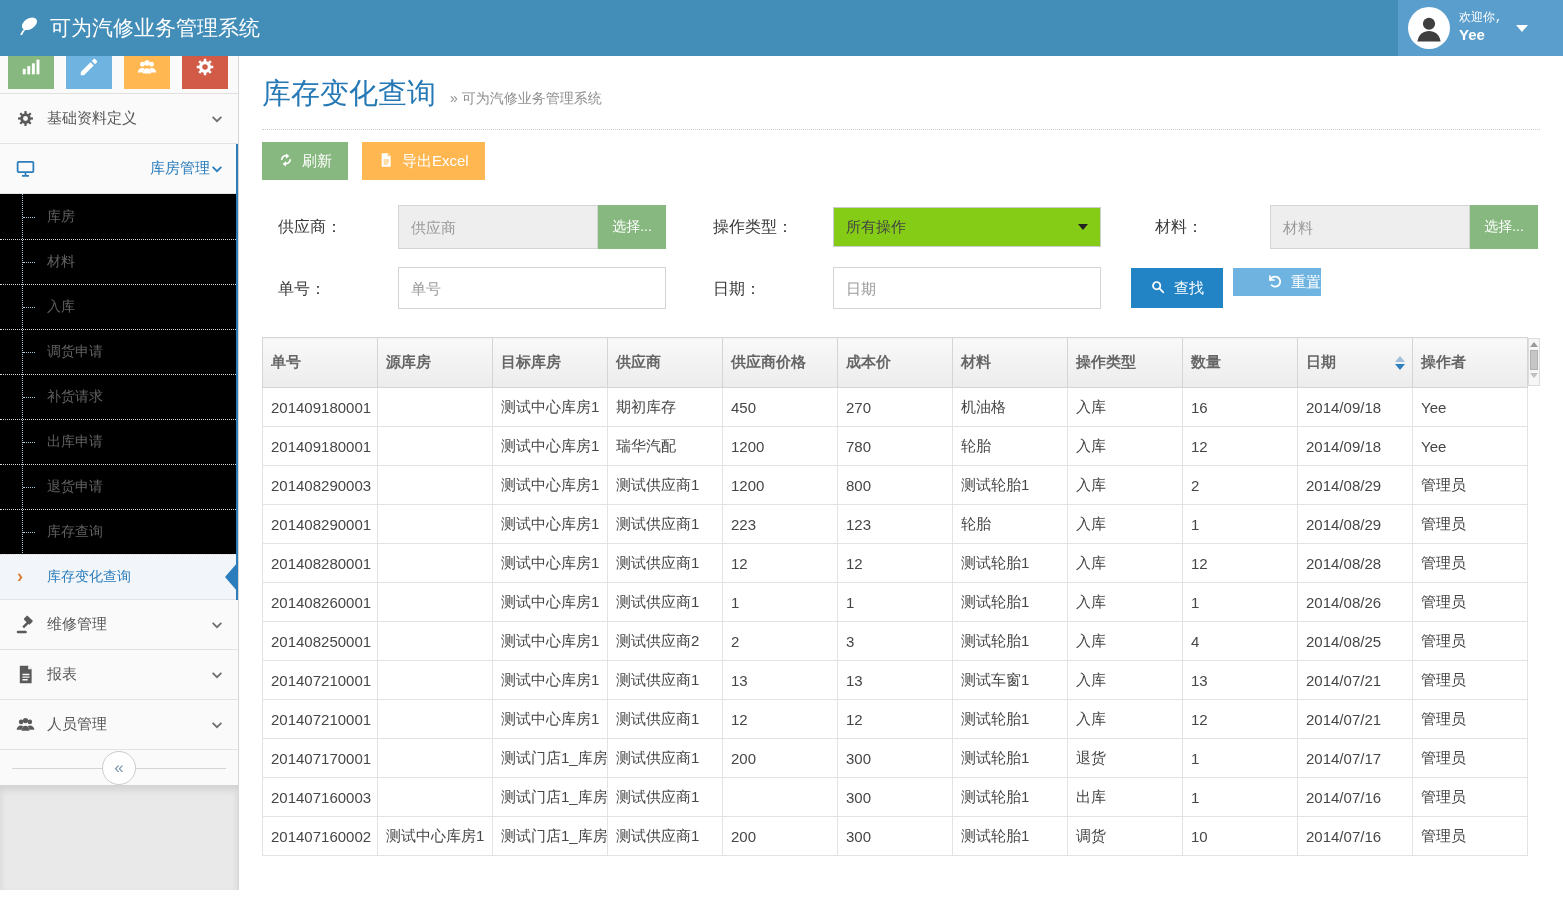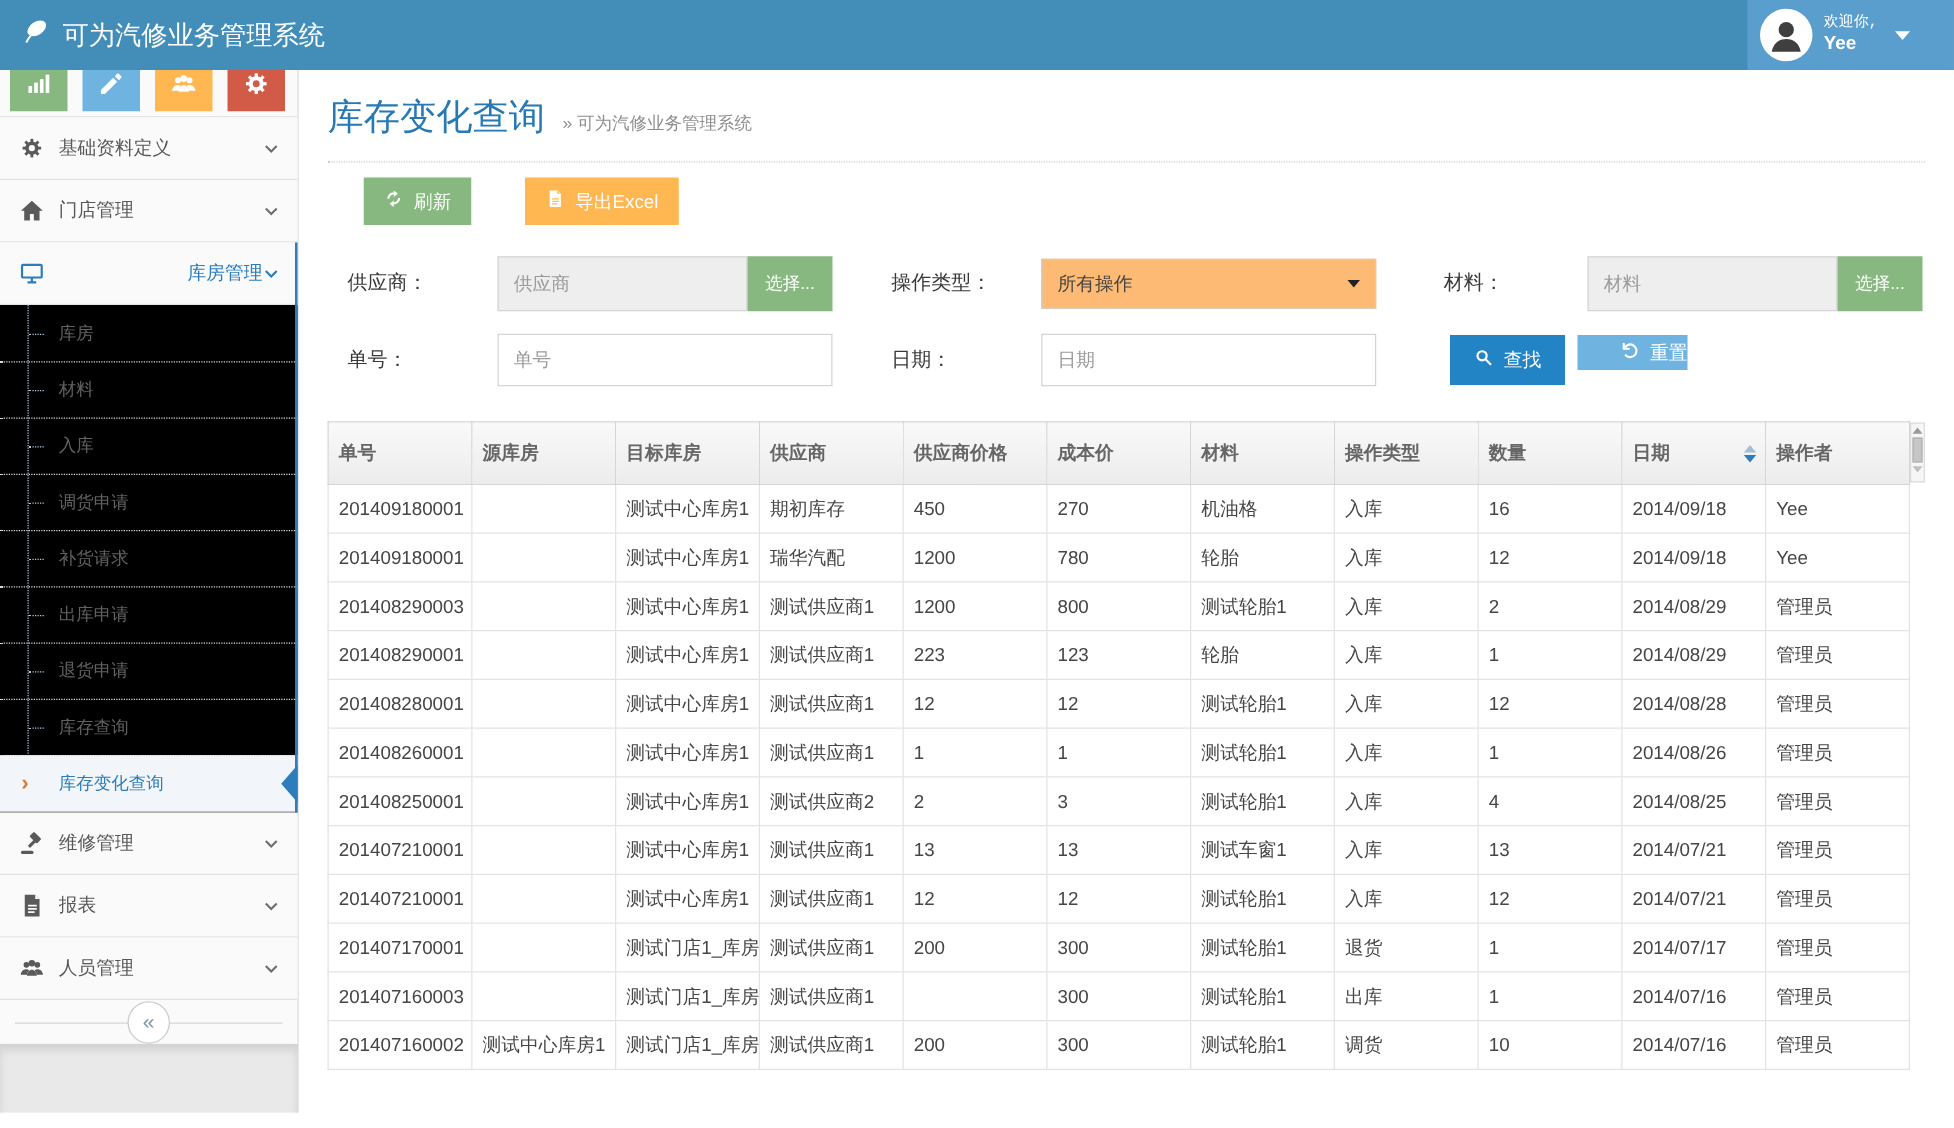--- a/index.html
+++ b/index.html
@@ -63,32 +63,32 @@
   
   .main { position:absolute; left:239px; top:56px; width:1324px; height:846px; background:#fff;
     padding:0 23px; overflow:hidden; }
   .page-header { margin-top:18px; padding-bottom:15px; border-bottom:1px dotted #ccc;
     display:flex; align-items:baseline; gap:14px; }
   .page-title { color:#2679b5; font-size:29px; font-weight:400; }
   .breadcrumb { color:#8e8e8e; font-size:14px; }
 
   .toolbar { margin-top:12px; display:flex; gap:14px; }
   .btn { height:38px; display:inline-flex; align-items:center; gap:8px; padding:0 16px;
-    border:none; color:#fff; font-size:15px; cursor:pointer;margin-left:29px; }
+    border:none; color:#fff; font-size:15px; cursor:pointer; }
   .btn svg { width:16px; height:16px; }
   .btn-refresh { background:#87b87f; }
   .btn-export { background:#ffb752; }
 
   .filters { position:relative; margin-top:25px; height:126px; }
   .flabel { position:absolute; font-size:16px; color:#393939; line-height:24px; }
   .inp { position:absolute; border:1px solid #d5d5d5; background:#fff; padding:0 12px; font-size:15px; color:#555; outline:none; }
   .inp::placeholder { color:#9a9a9a; }
   .inp.gray { background:#eee; }
   .sel-btn { position:absolute; border:none; background:#87b87f; color:#fff; font-size:14px; cursor:pointer; }
-  .select { position:absolute; border:1px solid #ccc; background:#fdba74; display:flex; align-items:center;
+  .select { position:absolute; border:1px solid #ccc; background:#84cc16; display:flex; align-items:center;
     padding:0 12px; font-size:15px; color:#444; cursor:pointer; }
   .select .sel-caret { margin-left:auto; width:0; height:0; border-left:5px solid transparent;
     border-right:5px solid transparent; border-top:6px solid #222; }
   .btn-search { position:absolute; background:#2283c5; }
   .btn-reset { position:absolute; background:#6fb3e0; }
 
   
   .grid { position:relative; margin-top:6px; width:1278px; }
   .grid table { width:1266px; table-layout:fixed; border-collapse:collapse; }
   .grid th { height:50px; background:linear-gradient(#f9f9f9,#ececec); border:1px solid #d5d5d5; border-left:none;
@@ -199,31 +199,20 @@
           </g>
           <circle cx="12" cy="12" r="2.8" fill="#fafafa"></circle>
         </svg>
       </span>
     <span class="mi-label">基础资料定义</span>
     <span class="chev"><svg viewBox="0 0 16 16" fill="none" stroke="#6f6f6f" stroke-width="2">
           <path d="M3 5.5l5 5 5-5"></path>
         </svg></span>
   </div>
 
-  <div class="menu-item">
-    <span class="mi-icon">
-        <svg viewBox="0 0 24 24" width="21" height="21">
-          <path fill="#5a5a5a" d="M12 3l10 9h-3v9h-5.2v-6h-3.6v6H5v-9H2z"></path>
-        </svg>
-      </span>
-    <span class="mi-label">门店管理</span>
-    <span class="chev"><svg viewBox="0 0 16 16" fill="none" stroke="#6f6f6f" stroke-width="2">
-          <path d="M3 5.5l5 5 5-5"></path>
-        </svg></span>
-  </div>
 
   <div class="menu-group">
     <div class="menu-item active">
       <span class="mi-icon">
           <svg viewBox="0 0 24 24" width="21" height="21" fill="none" stroke="#2b7dbc" stroke-width="2">
         <rect x="3" y="4.5" width="18" height="11.5" rx="1"></rect>
             <path d="M8 20.5h8M12 16v4.5"></path>
           </svg>
         </span>
       <span class="mi-label">库房管理</span>

